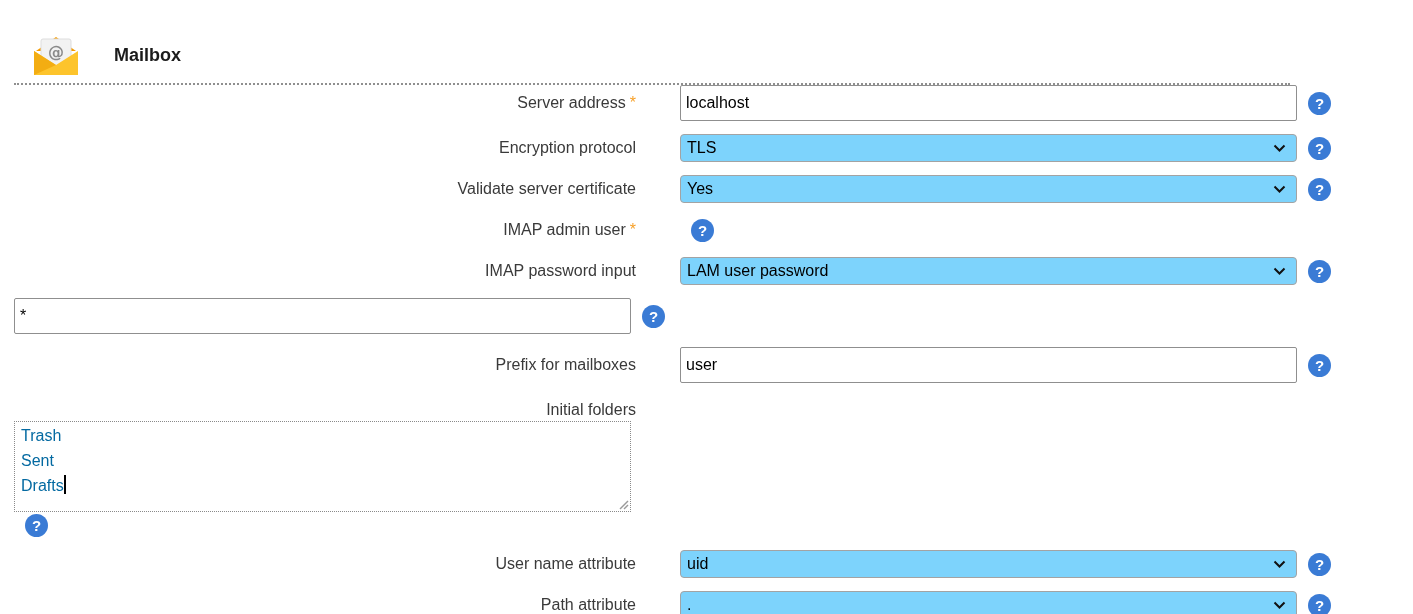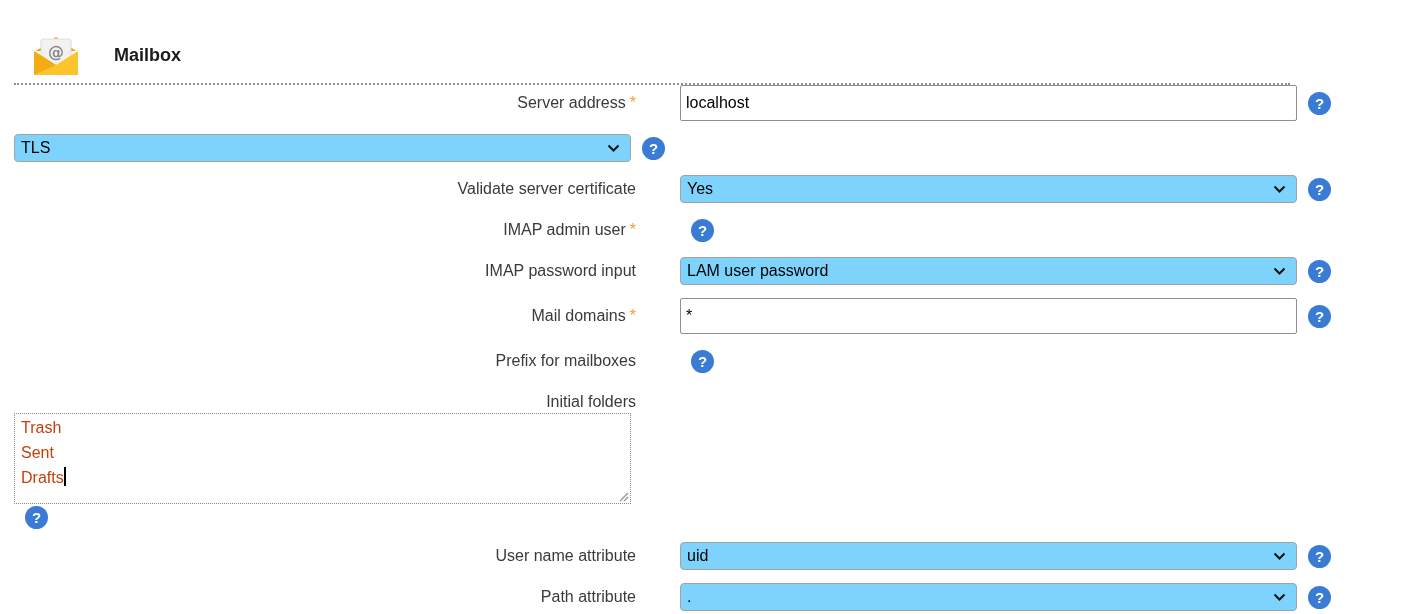--- a/index.html
+++ b/index.html
@@ -40,21 +40,21 @@
     width: 617px; height: 28px; box-sizing: border-box;
     border: 1px solid #a3a3a3; border-radius: 4px; background: #7dd3fc;
     display: flex; align-items: center; justify-content: space-between;
     padding: 0 10px 0 6px; font-size: 16px; color: #000; cursor: default;
   }
   .chev { flex: 0 0 auto; }
 
   .textarea {
     width: 617px; height: 91px; box-sizing: border-box;
     border: 1px dotted #8a8a8a; background: #fff;
-    padding: 1px 6px 0 6px; font-size: 16px; line-height: 25px; color: #c2410c;
+    padding: 1px 6px 0 6px; font-size: 16px; line-height: 25px; color: #0369a1;
     position: relative; overflow: hidden;
   }
   .ta-text { white-space: pre; }
   .caret { display: inline-block; width: 2px; height: 19px; background: #000; vertical-align: -3px; }
   .resize-handle { position: absolute; right: 1px; bottom: 1px; }
 
   .help {
     width: 23px; height: 23px; border-radius: 50%;
     color: #fff; font-size: 15px; font-weight: bold;
     display: flex; align-items: center; justify-content: center;
@@ -83,20 +83,21 @@
 
     <div class="row">
       <div class="label"><span>Server address</span><span class="req">*</span></div>
       <input class="text-input" type="text" value="localhost" style="">
       <div class="help" style="background:#3a7bd5">
           <span>?</span>
         </div>
     </div>
 
     <div class="row">
+      <div class="label"><span>Encryption protocol</span></div>
       <div class="select">
         <span>TLS</span>
         <svg class="chev" width="13" height="8" viewBox="0 0 13 8">
             <polyline points="1.5,1.5 6.5,6.5 11.5,1.5" fill="none" stroke="#111" stroke-width="2"></polyline>
           </svg>
       </div>
       <div class="help" style="background:#3a7bd5">
           <span>?</span>
         </div>
     </div>
@@ -128,29 +129,29 @@
         <svg class="chev" width="13" height="8" viewBox="0 0 13 8">
             <polyline points="1.5,1.5 6.5,6.5 11.5,1.5" fill="none" stroke="#111" stroke-width="2"></polyline>
           </svg>
       </div>
       <div class="help" style="background:#3a7bd5">
           <span>?</span>
         </div>
     </div>
 
     <div class="row">
-      <div class="label"><span>Mail domains</span><span class="req">*</span></div>
       <input class="text-input" type="text" value="*" style="">
       <div class="help" style="background:#3a7bd5">
           <span>?</span>
         </div>
     </div>
 
     <div class="row">
       <div class="label"><span>Prefix for mailboxes</span></div>
+      <input class="text-input" type="text" value="user" style="">
       <div class="help" style="background:#3a7bd5">
           <span>?</span>
         </div>
     </div>
 
     <div class="row top">
       <div class="label"><span>Initial folders</span></div>
       <div class="textarea">
         <span class="ta-text">Trash
 Sent

